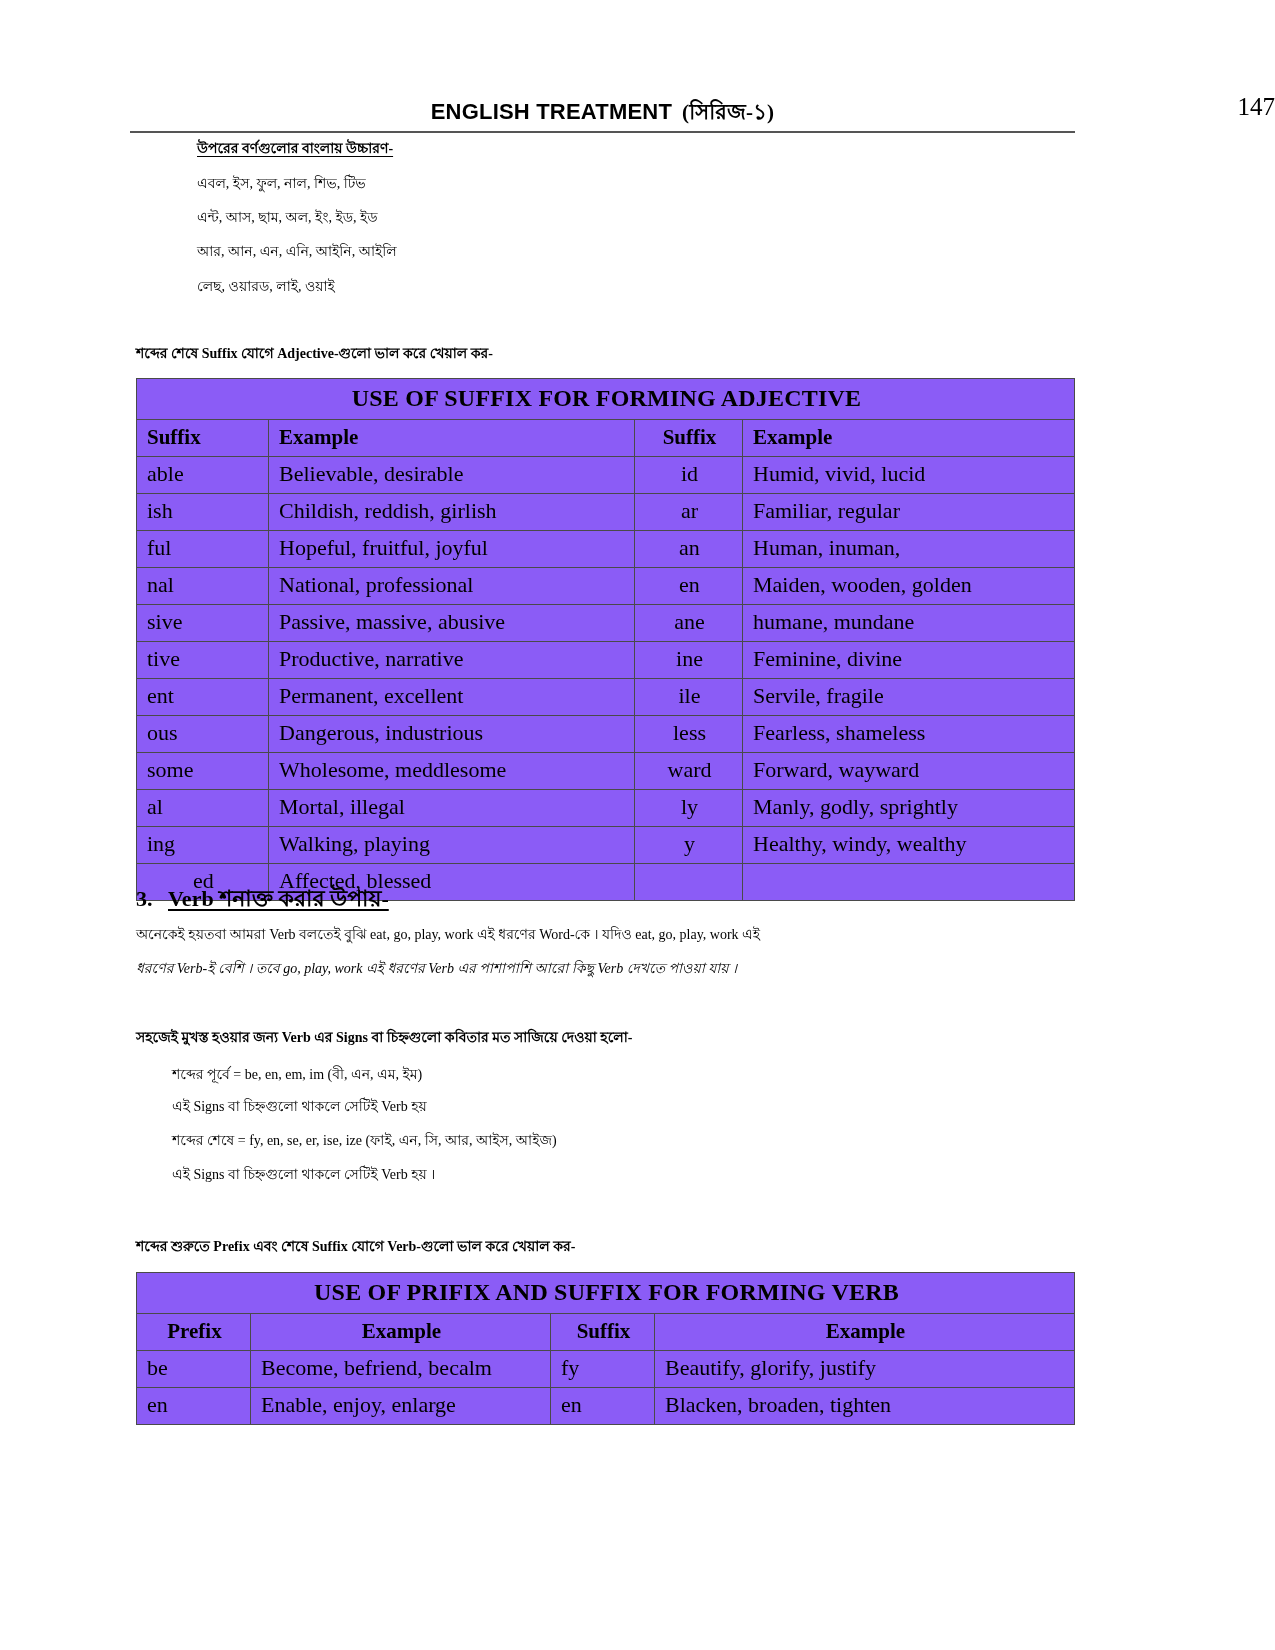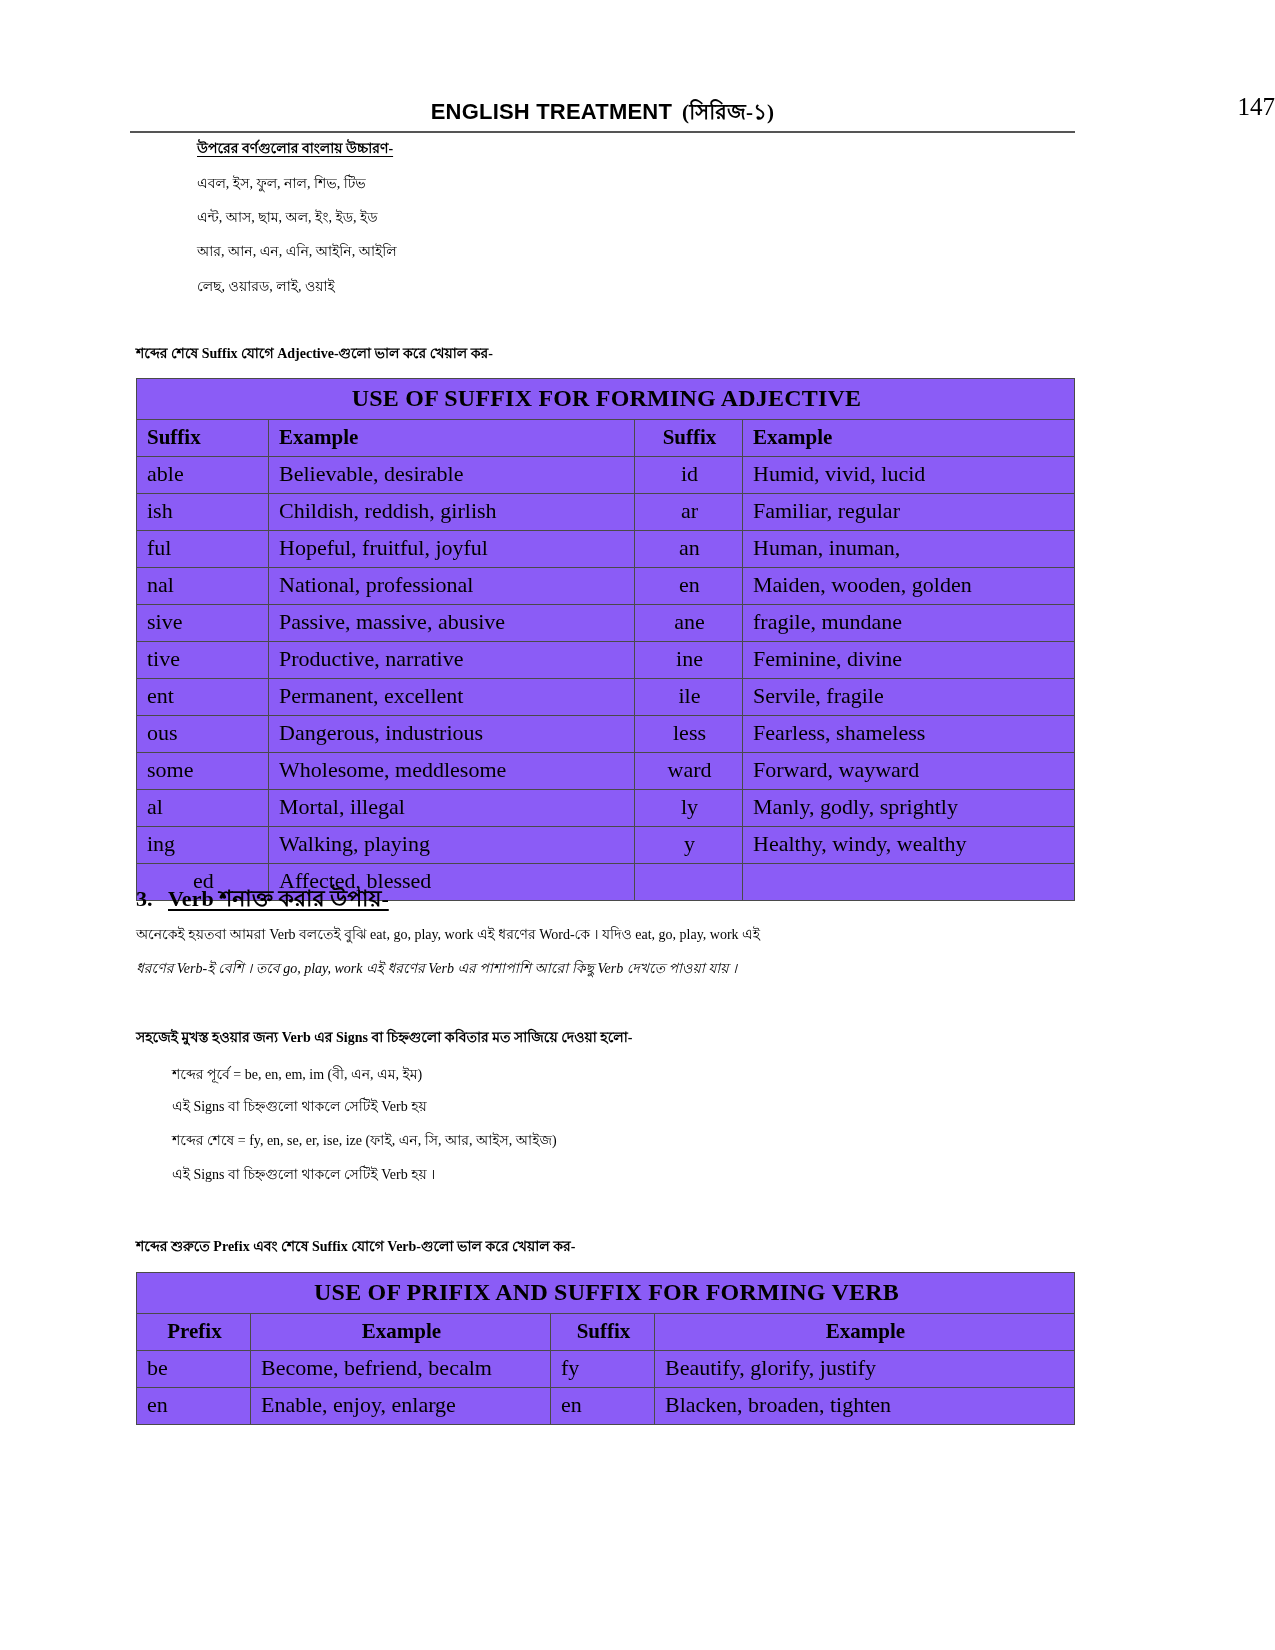--- a/index.html
+++ b/index.html
@@ -201,21 +201,21 @@
       <tr>
         <td>nal</td>
         <td>National, professional</td>
         <td class="ctr">en</td>
         <td>Maiden, wooden, golden</td>
       </tr>
       <tr>
         <td>sive</td>
         <td>Passive, massive, abusive</td>
         <td class="ctr">ane</td>
-        <td>fragile, mundane</td>
+        <td>humane, mundane</td>
       </tr>
       <tr>
         <td>tive</td>
         <td>Productive, narrative</td>
         <td class="ctr">ine</td>
         <td>Feminine, divine</td>
       </tr>
       <tr>
         <td>ent</td>
         <td>Permanent, excellent</td>

